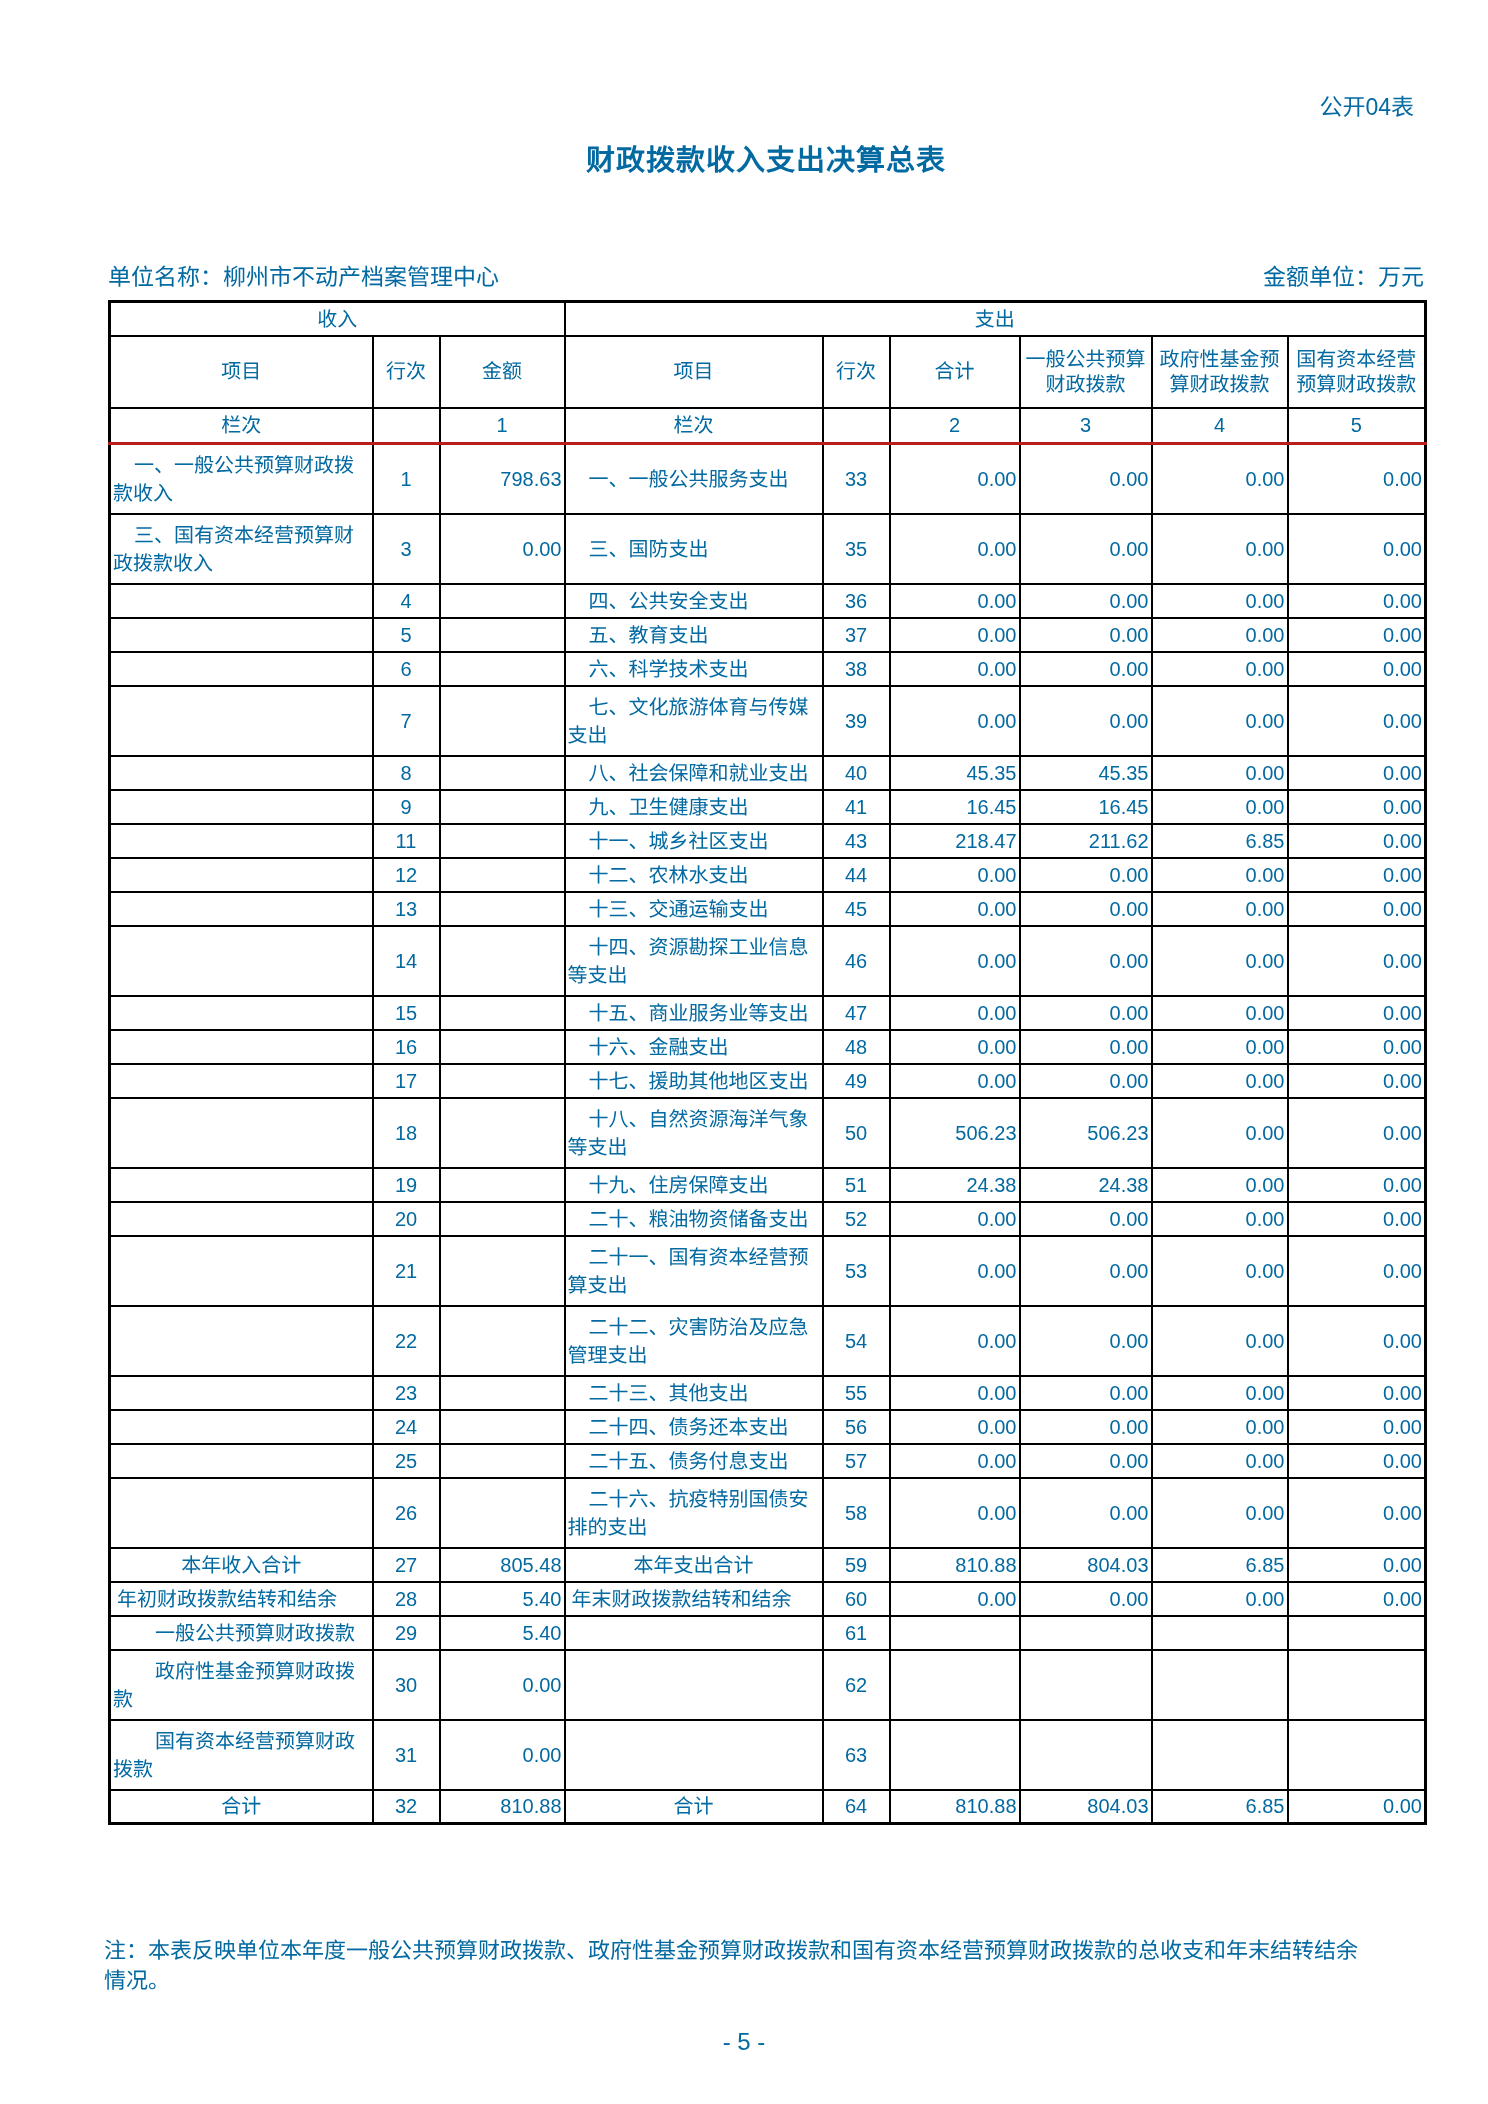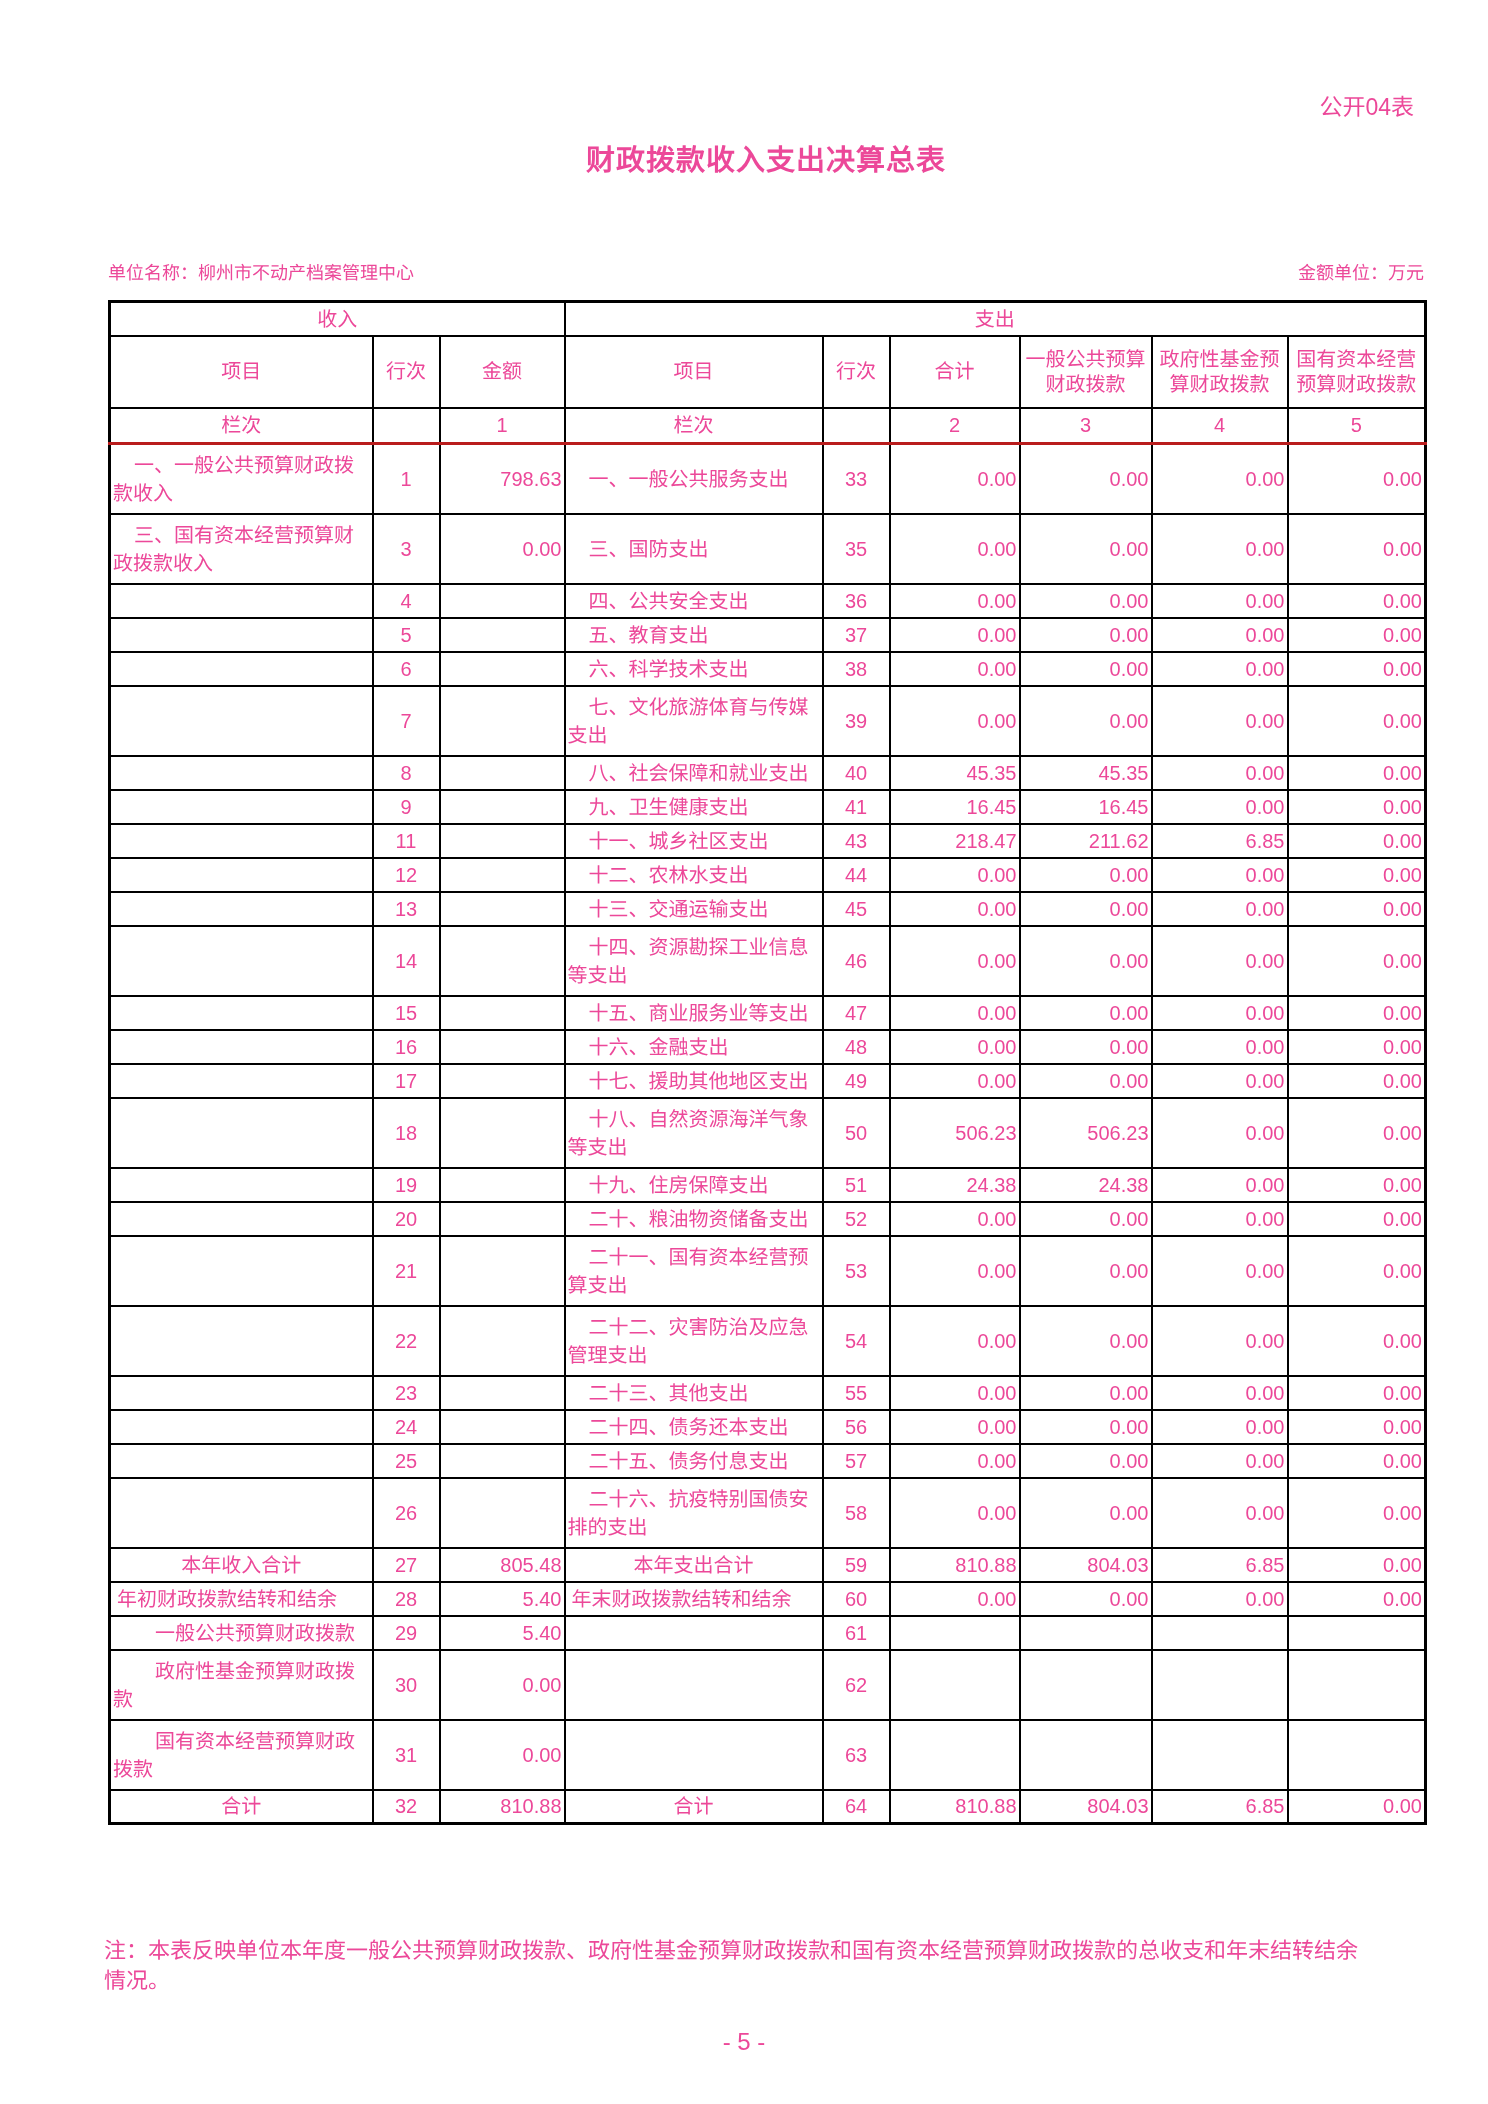--- a/index.html
+++ b/index.html
@@ -1,34 +1,34 @@
 <!DOCTYPE html>
 <html lang="zh-CN"><head>
 <meta charset="utf-8">
 <style>
   html,body{margin:0;padding:0;background:#fff;}
   .page{
     position:relative;
     width:1488px;height:2104px;
-    background:#fff;color:#ec4899;
+    background:#fff;color:#0369a1;
     font-family:"Liberation Sans","DejaVu Sans",sans-serif;
     overflow:hidden;
   }
   .doc-code{
     position:absolute;top:88px;right:74px;
     font-size:23px;
   }
   .title{
     position:absolute;top:136px;left:108px;width:1316px;
     text-align:center;font-size:29px;font-weight:bold;letter-spacing:1px;
   }
   .meta{
     position:absolute;top:258px;left:108px;width:1316px;
     display:flex;justify-content:space-between;
-    font-size:18px;
+    font-size:23px;
   }
   table.budget{
     position:absolute;top:300px;left:108px;
     width:1316px;
     border-collapse:collapse;table-layout:fixed;
     border:3px solid #000;
     font-size:20px;
   }
   table.budget th,table.budget td{
     border:2px solid #000;

